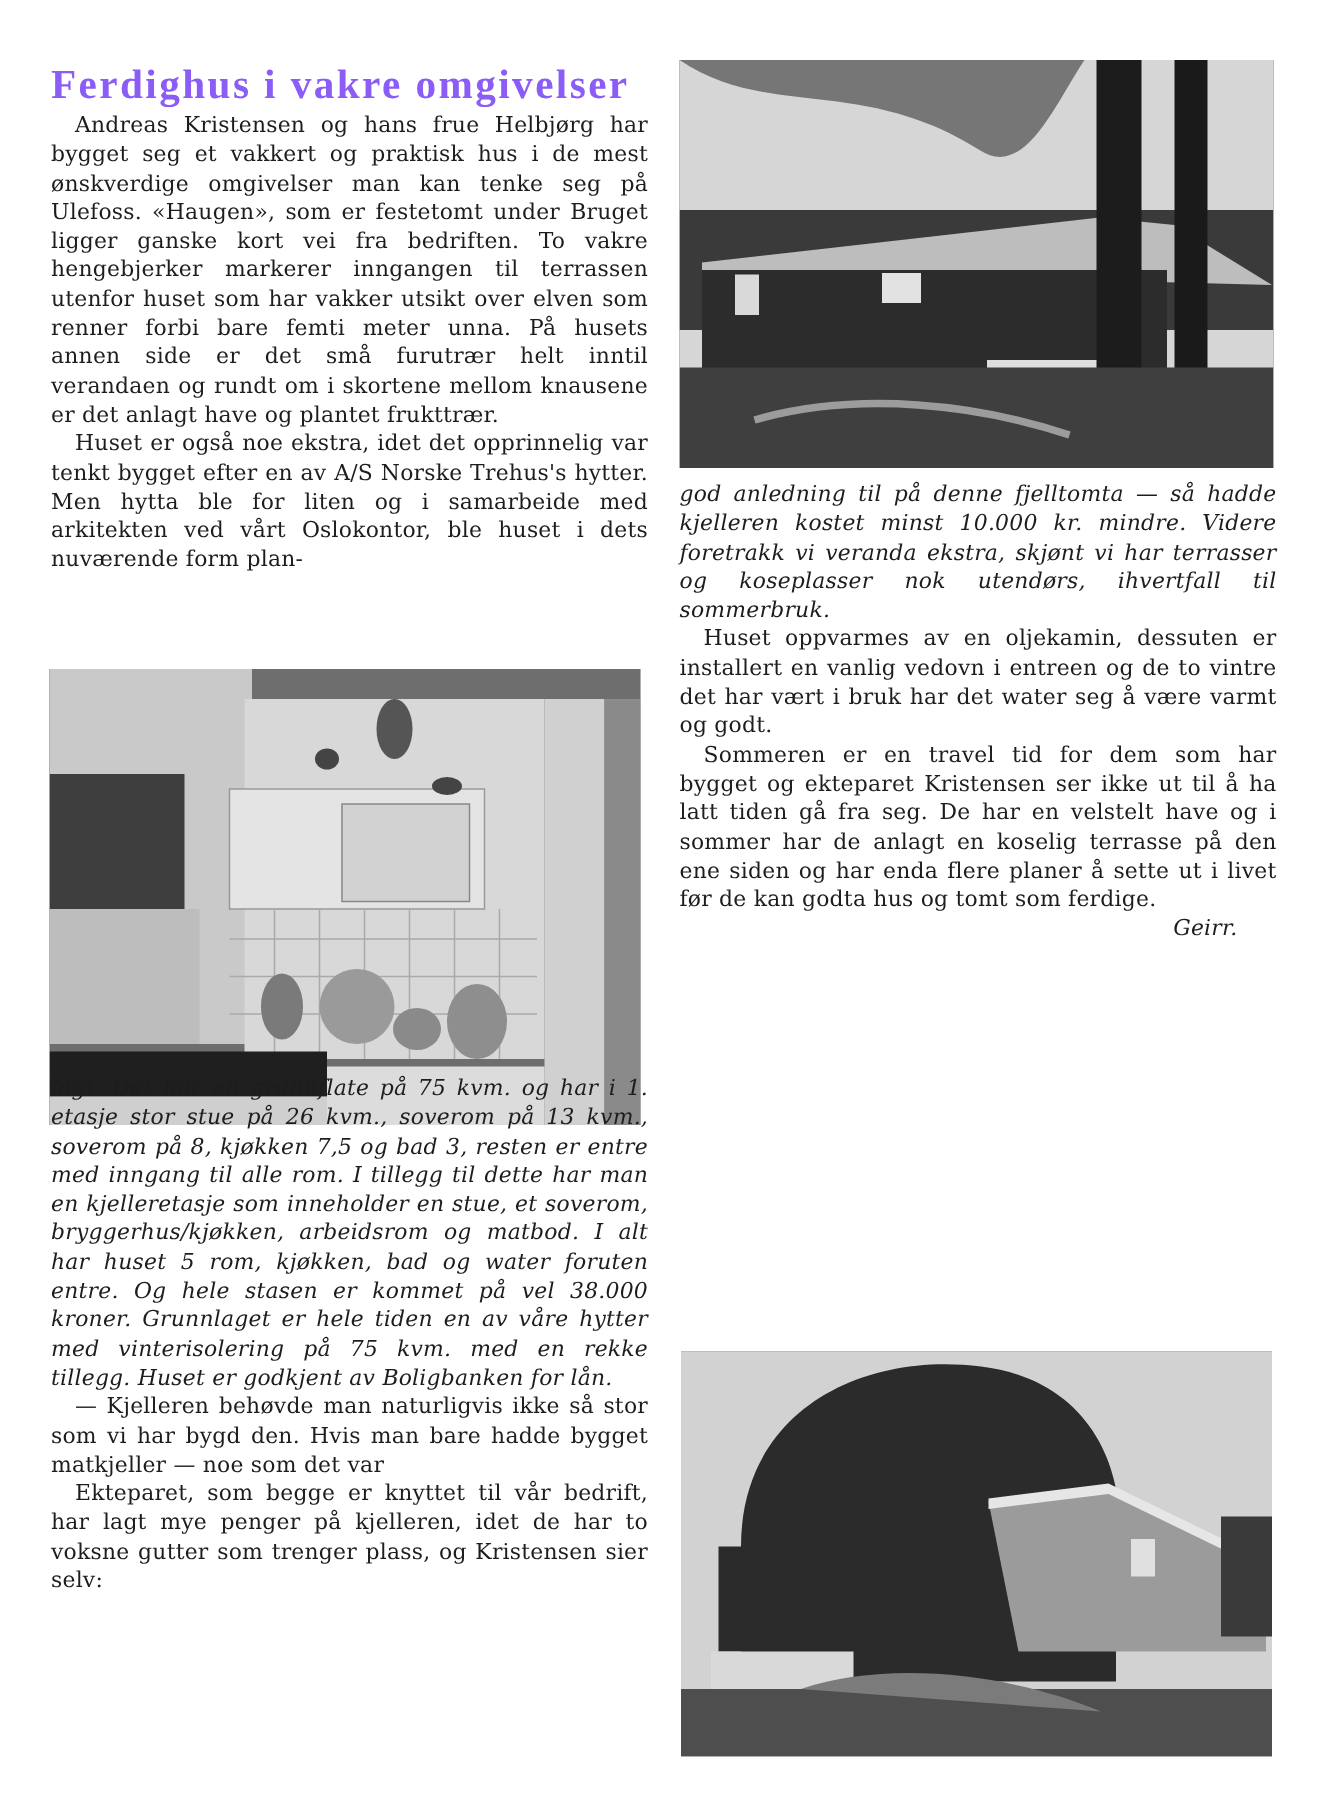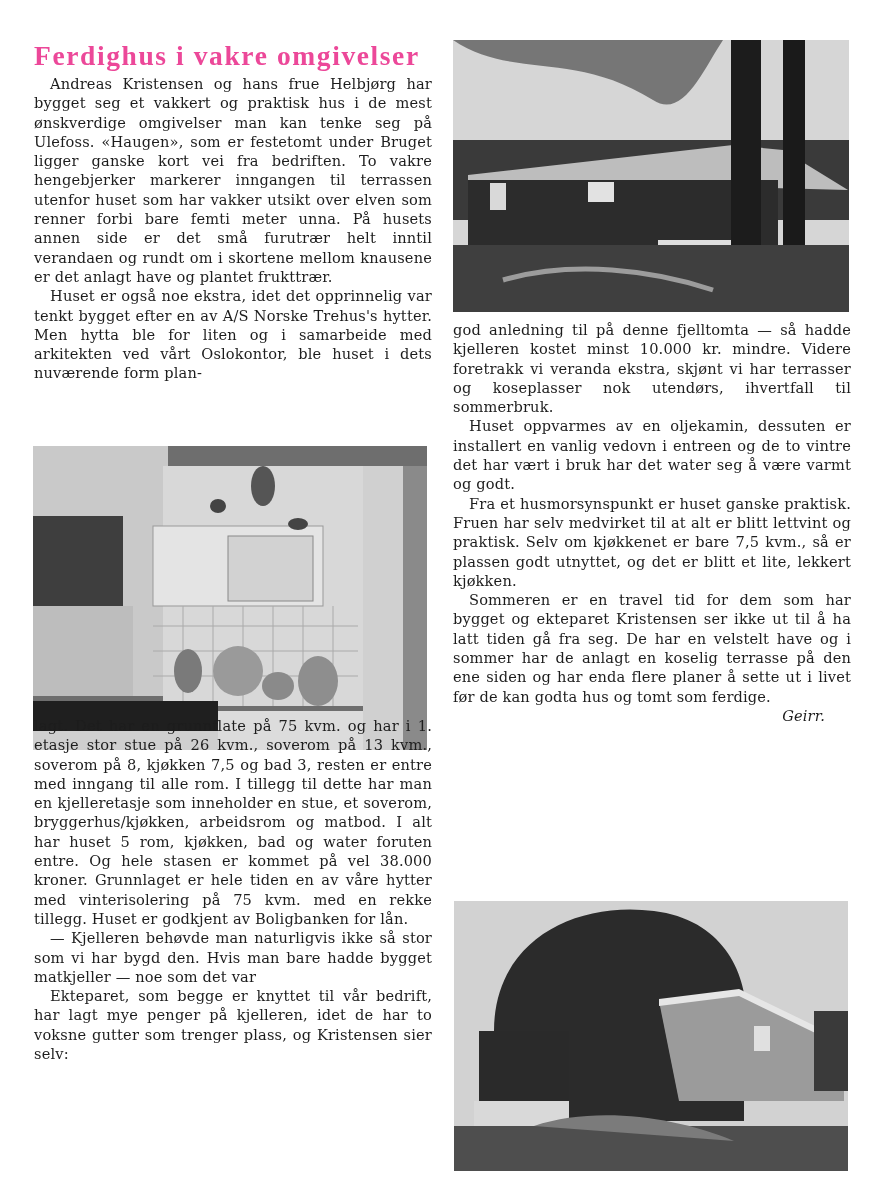--- a/index.html
+++ b/index.html
@@ -1,20 +1,20 @@
 <!DOCTYPE html>
 <html><head>
   <meta charset="utf-8">
   <style>
     html, body { margin: 0; padding: 0; background: #ffffff; }
     body { width: 886px; height: 1204px; position: relative; overflow: hidden; font-family: "DejaVu Serif", "Liberation Serif", serif; color: #1d1d1d; }
     .col { position: absolute; width: 398px; font-size: 14.6px; line-height: 19.3px; text-align: justify; letter-spacing: 0.15px; }
     .col p { margin: 0; text-indent: 16px; }
-    .col p.noindent { text-indent: 0; }
-    .title { font-family: "Liberation Serif", "DejaVu Serif", serif; font-size: 27.5px; letter-spacing: 1.6px; line-height: 32px; margin: 0 0 2px 0; text-indent: 0; white-space: nowrap; color: #ec4899; }
+    .col p.noindent { text-indent: 0; font-style: italic; }
+    .title { font-family: "Liberation Serif", "DejaVu Serif", serif; font-size: 27.5px; letter-spacing: 1.6px; line-height: 32px; margin: 0 0 2px 0; text-indent: 0; white-space: nowrap; color: #8b5cf6; }
     .sig { font-style: italic; float: right; margin-right: 26px; }
     .photo { position: absolute; overflow: hidden; background: #777; }
     .photo svg { display: block; width: 100%; height: 100%; }
   </style>
 </head>
 <body>
 
 <div class="col" style="left:34px; top:40px;">
   <h1 class="title">Ferdighus i vakre omgivelser</h1>
   <p>Andreas Kristensen og hans frue Helbjørg har bygget seg et vakkert og praktisk hus i de mest ønskverdige omgivelser man kan tenke seg på Ulefoss. «Haugen», som er festetomt under Bruget ligger ganske kort vei fra bedriften. To vakre hengebjerker markerer inngangen til terrassen utenfor huset som har vakker utsikt over elven som renner forbi bare femti meter unna. På husets annen side er det små furutrær helt inntil verandaen og rundt om i skortene mellom knausene er det anlagt have og plantet frukttrær.</p>
@@ -75,21 +75,20 @@
     <rect x="330" y="0" width="22" height="225" fill="#1a1a1a"></rect>
     <rect x="0" y="205" width="396" height="67" fill="#3f3f3f"></rect>
     <path d="M0,0 C60,40 120,10 200,60 C230,80 250,30 270,0 Z" fill="#4d4d4d" opacity="0.7"></path>
     <path d="M50,240 C120,220 200,230 260,250" stroke="#9c9c9c" stroke-width="5" fill="none"></path>
   </svg>
 </div>
 
 <div class="col" style="left:453px; top:320px;">
   <p class="noindent">god anledning til på denne fjelltomta — så hadde kjelleren kostet minst 10.000 kr. mindre. Videre foretrakk vi veranda ekstra, skjønt vi har terrasser og koseplasser nok utendørs, ihvertfall til sommerbruk.</p>
   <p>Huset oppvarmes av en oljekamin, dessuten er installert en vanlig vedovn i entreen og de to vintre det har vært i bruk har det water seg å være varmt og godt.</p>
-  <p>Fra et husmorsynspunkt er huset ganske praktisk. Fruen har selv medvirket til at alt er blitt lettvint og praktisk. Selv om kjøkkenet er bare 7,5 kvm., så er plassen godt utnyttet, og det er blitt et lite, lekkert kjøkken.</p>
   <p><span>Sommeren er en travel tid for dem som har bygget og ekteparet Kristensen ser ikke ut til å ha latt tiden gå fra seg. De har en velstelt have og i sommer har de anlagt en koselig terrasse på den ene siden og har enda flere planer å sette ut i livet før de kan godta hus og tomt som ferdige.</span> <span class="sig">Geirr.</span></p>
 </div>
 
 <div class="photo" style="left:454px; top:901px; width:394px; height:270px;">
   <svg viewBox="0 0 394 270" preserveAspectRatio="none">
     <rect width="394" height="270" fill="#d2d2d2"></rect>
     <path d="M40,130 C40,40 120,0 200,10 C280,20 300,90 290,140 L290,220 L40,220 Z" fill="#2b2b2b"></path>
     <polygon points="205,100 285,90 390,140 390,200 225,200" fill="#9b9b9b"></polygon>
     <polygon points="205,98 285,88 392,140 388,145 285,95 205,105" fill="#e6e6e6"></polygon>
     <rect x="300" y="125" width="16" height="25" fill="#e0e0e0"></rect>

